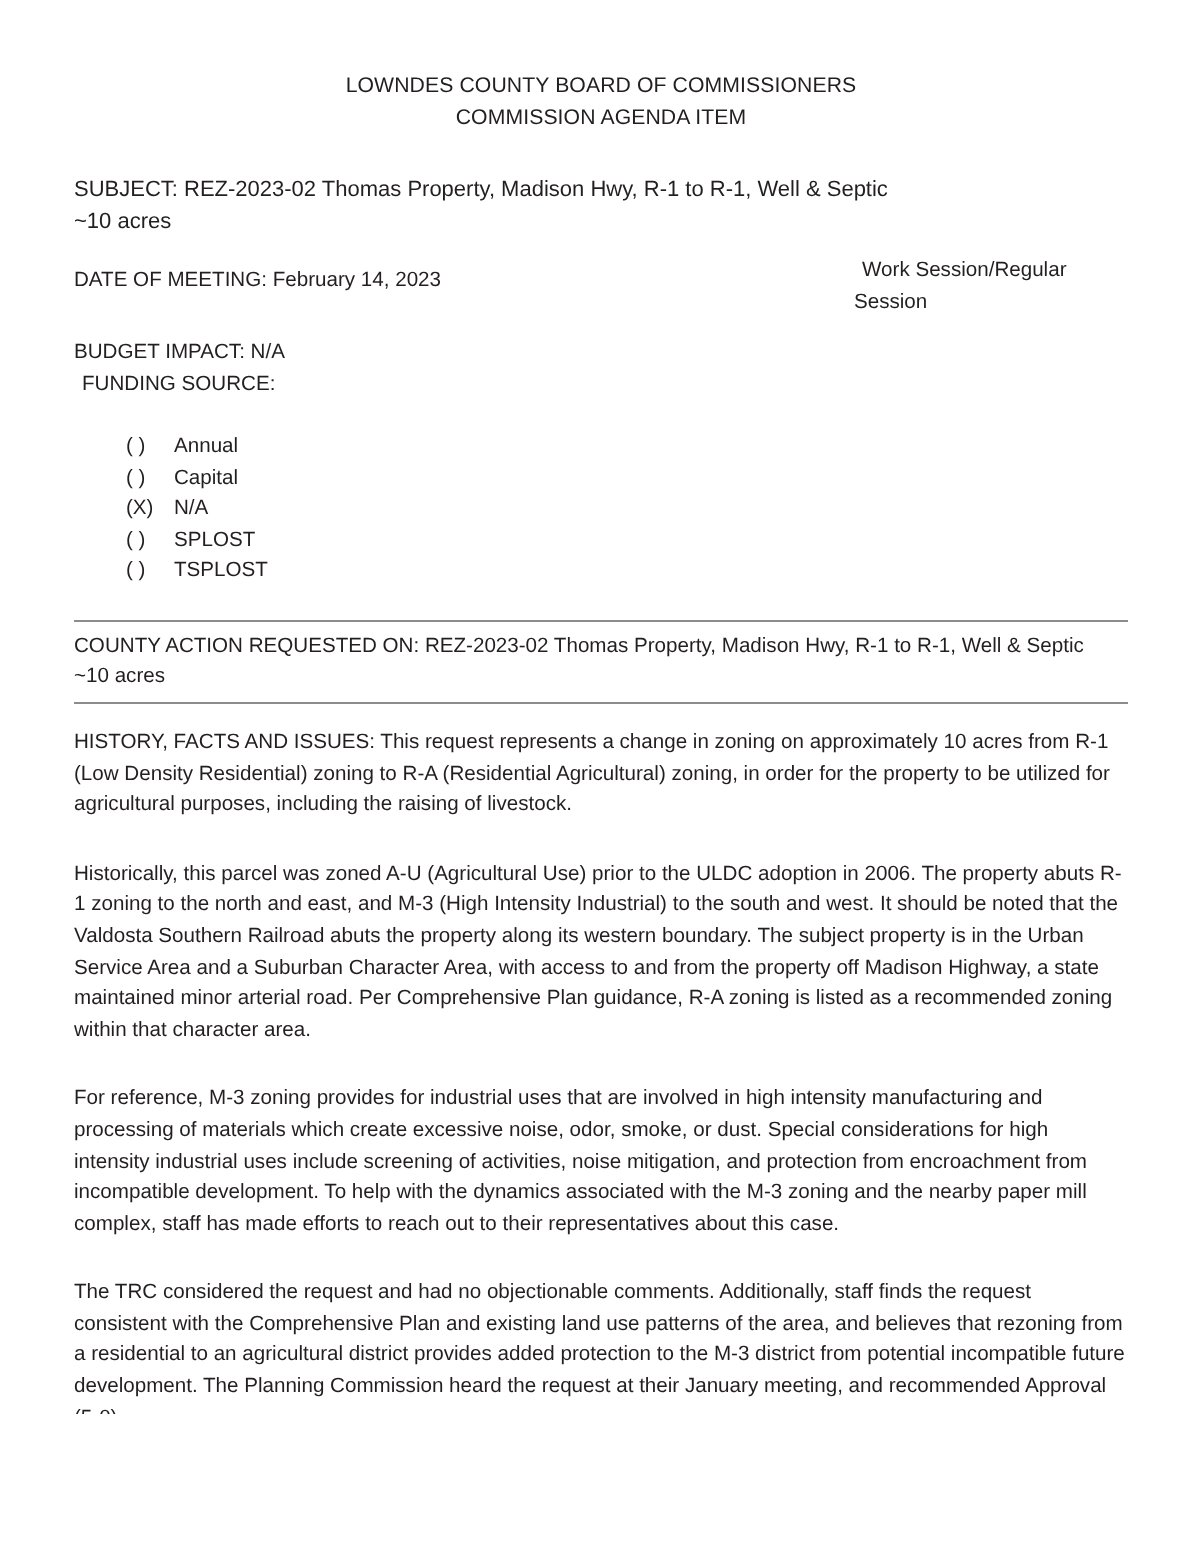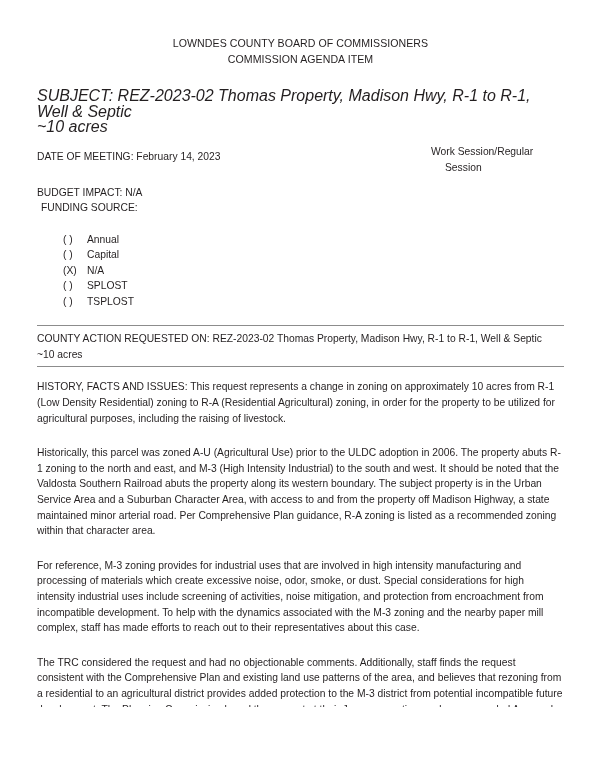--- a/index.html
+++ b/index.html
@@ -35,23 +35,22 @@
     font-size: 10.6px;
     line-height: 16px;
     letter-spacing: 0.05px;
   }
   .doc-header .line {
     display: block;
   }
 
   
   .meta-block {
-    font-size: 16px;
-    line-height: 15.5px;
-    font-style: italic;
+    font-size: 11px;
+    line-height: 15.5px;
   }
   .subject-block {
     margin-top: 21px;
   }
   .subject-block .l2 { display: block; }
 
   .row-split {
     position: relative;
     margin-top: 14px;
     min-height: 32px;
@@ -62,21 +61,21 @@
   }
   .session-note {
     position: absolute;
     left: 390px;
     top: -5px;
     width: 140px;
     font-size: 10.3px;
     line-height: 16px;
   }
   .session-note .sn1 { display: block; padding-left: 4px; }
-  .session-note .sn2 { display: block; margin-left: 18px; }
+  .session-note .sn2 { display: block; }
 
   .budget-block {
     margin-top: 4px;
     font-size: 10.3px;
     line-height: 15.5px;
   }
   .budget-block .bi { display: block; }
   .budget-block .fs { display: block; padding-left: 4px; }
 
   .funding-list {

